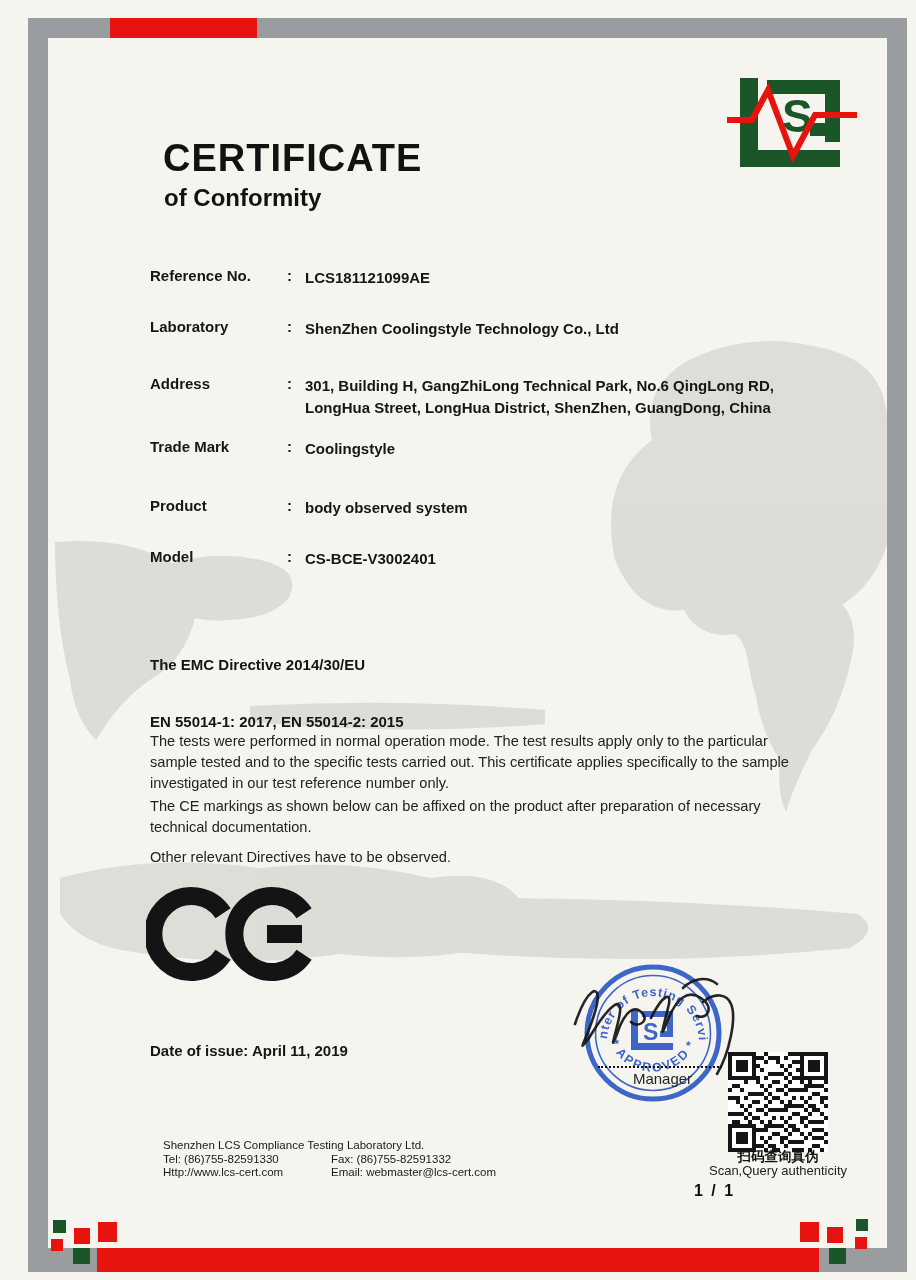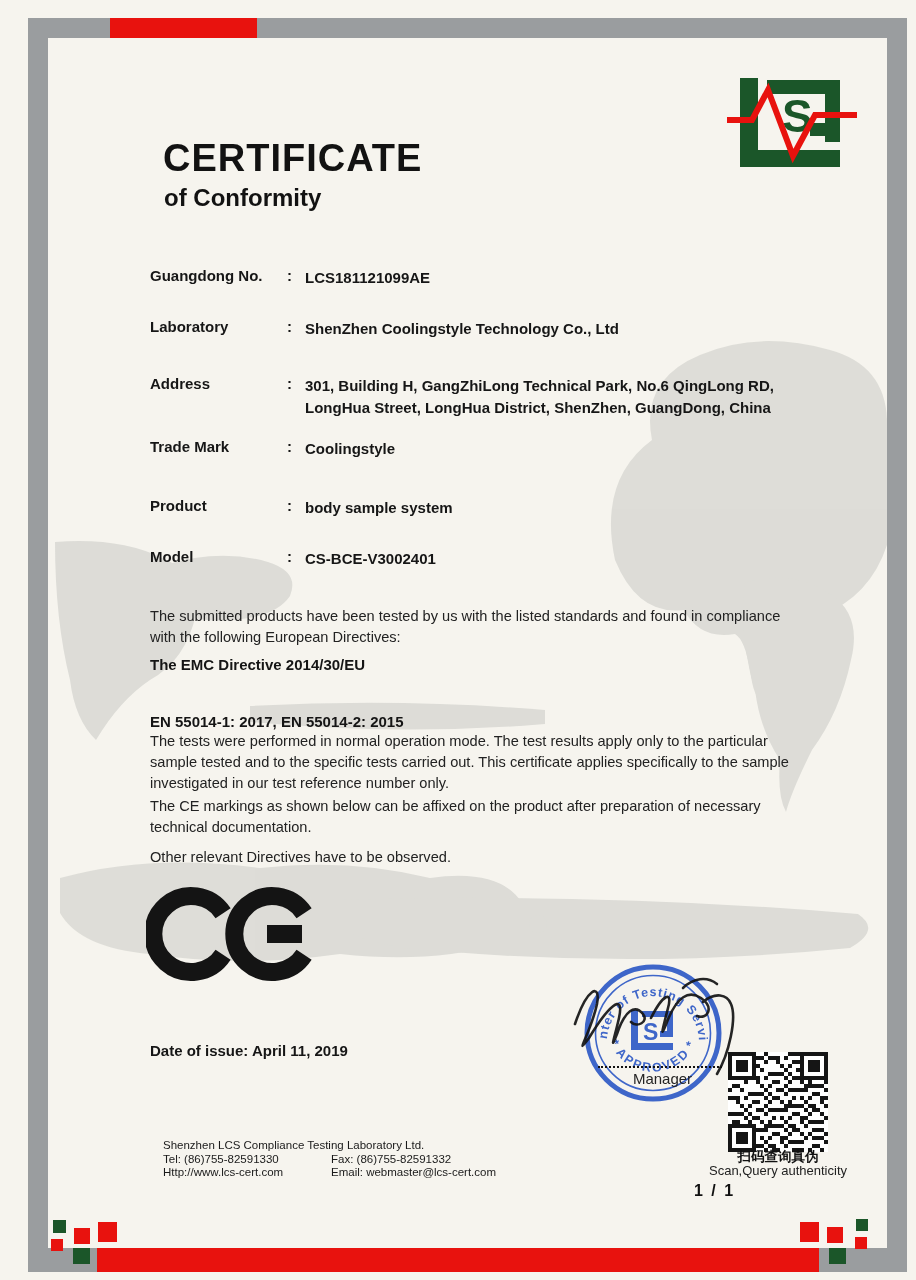--- a/index.html
+++ b/index.html
@@ -113,21 +113,21 @@
       <rect x="85" y="53" width="30" height="13"></rect>
     </g>
     <text x="57" y="62" font-size="46" font-weight="bold" fill="#1b5629" font-family="Liberation Sans, sans-serif">S</text>
     <polyline points="2,50 27,50 43,20 68,86 90,45 132,45" fill="none" stroke="#e8120e" stroke-width="6" stroke-linejoin="miter"></polyline>
   </svg>
 
   <div class="title">CERTIFICATE</div>
   <div class="subtitle">of Conformity</div>
 
   <div class="field-row" style="top:267px">
-    <span class="field-label">Guangdong No.</span>
+    <span class="field-label">Reference No.</span>
     <span class="field-colon">:</span>
     <span class="field-value">LCS181121099AE</span>
   </div>
   <div class="field-row" style="top:318px">
     <span class="field-label">Laboratory</span>
     <span class="field-colon">:</span>
     <span class="field-value">ShenZhen Coolingstyle Technology Co., Ltd</span>
   </div>
   <div class="field-row" style="top:375px">
     <span class="field-label">Address</span>
@@ -136,30 +136,28 @@
 LongHua Street, LongHua District, ShenZhen, GuangDong, China</span>
   </div>
   <div class="field-row" style="top:438px">
     <span class="field-label">Trade Mark</span>
     <span class="field-colon">:</span>
     <span class="field-value">Coolingstyle</span>
   </div>
   <div class="field-row" style="top:497px">
     <span class="field-label">Product</span>
     <span class="field-colon">:</span>
-    <span class="field-value">body sample system</span>
+    <span class="field-value">body observed system</span>
   </div>
   <div class="field-row" style="top:548px">
     <span class="field-label">Model</span>
     <span class="field-colon">:</span>
     <span class="field-value">CS-BCE-V3002401</span>
   </div>
 
-  <div class="para" style="top:606px">The submitted products have been tested by us with the listed standards and found in compliance
-with the following European Directives:</div>
   <div class="para para-bold" style="top:654px">The EMC Directive 2014/30/EU</div>
   <div class="para para-bold" style="top:711px">EN 55014-1: 2017, EN 55014-2: 2015</div>
   <div class="para" style="top:731px">The tests were performed in normal operation mode. The test results apply only to the particular
 sample tested and to the specific tests carried out. This certificate applies specifically to the sample
 investigated in our test reference number only.</div>
   <div class="para" style="top:796px">The CE markings as shown below can be affixed on the product after preparation of necessary
 technical documentation.</div>
   <div class="para" style="top:847px">Other relevant Directives have to be observed.</div>
 
   <svg class="ce-mark" width="178" height="112" viewBox="0 0 178 110">

